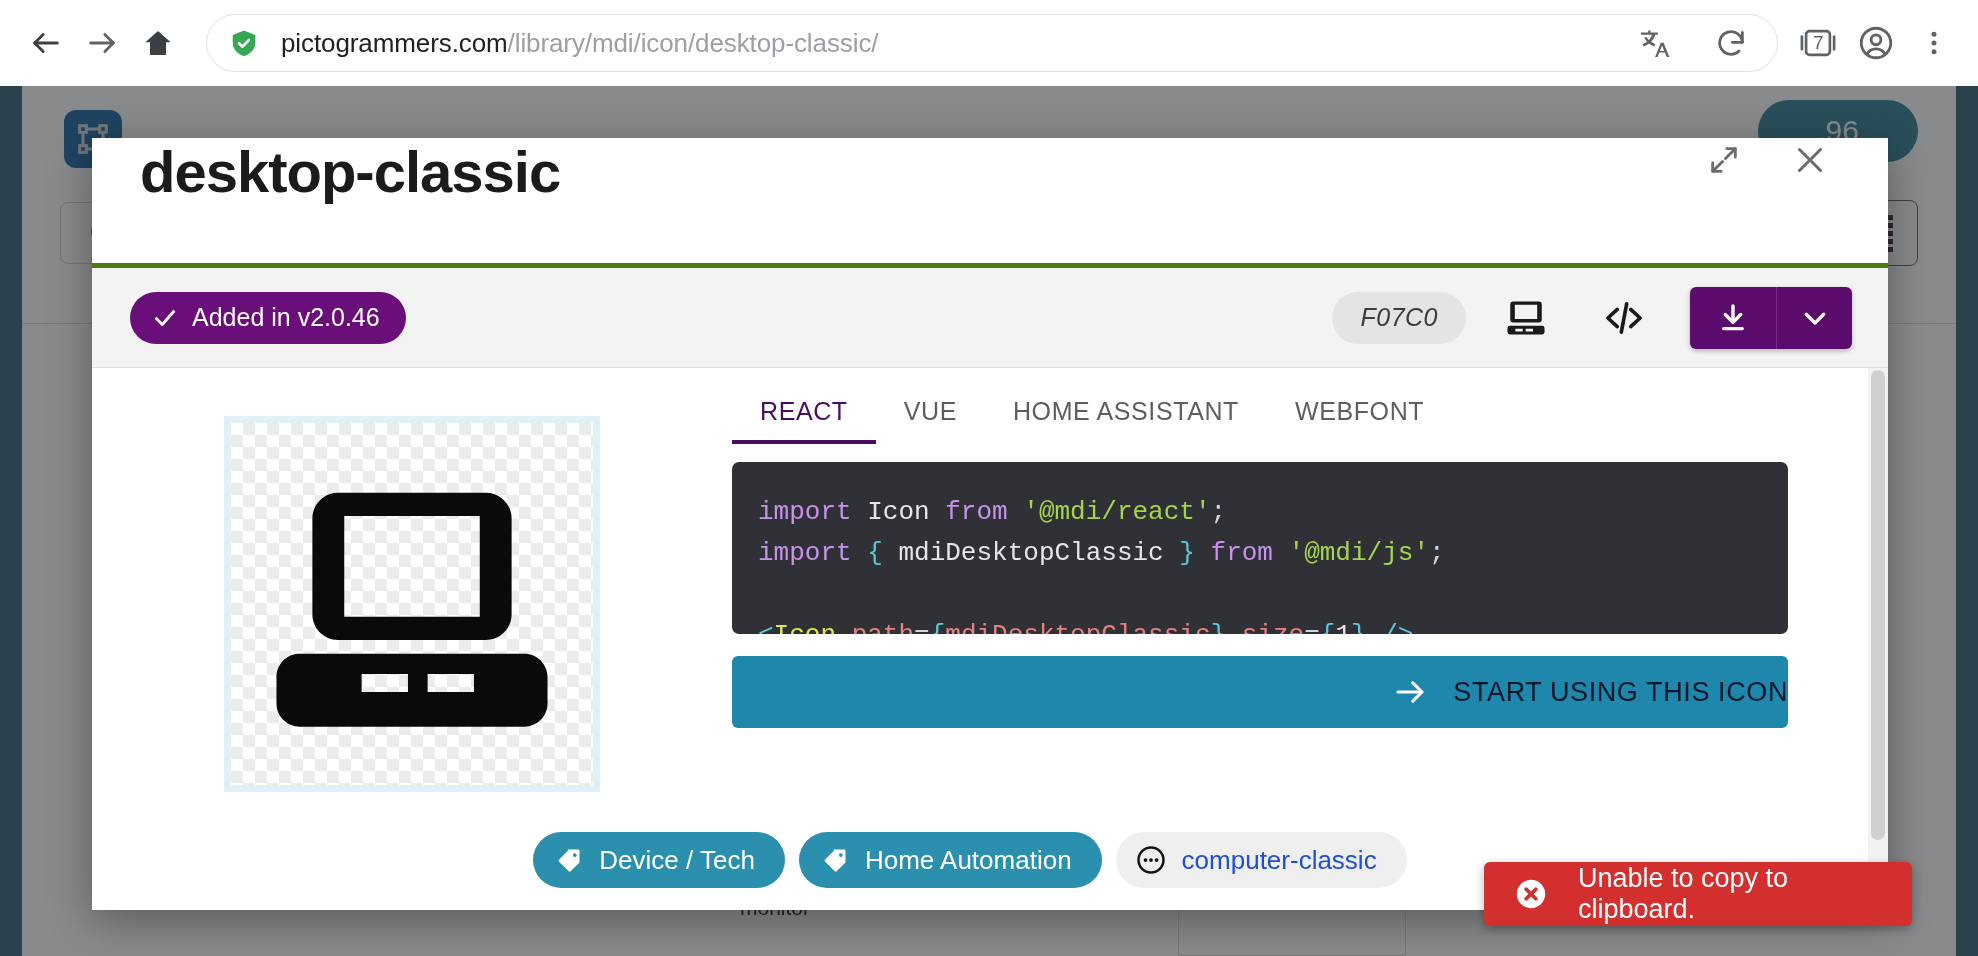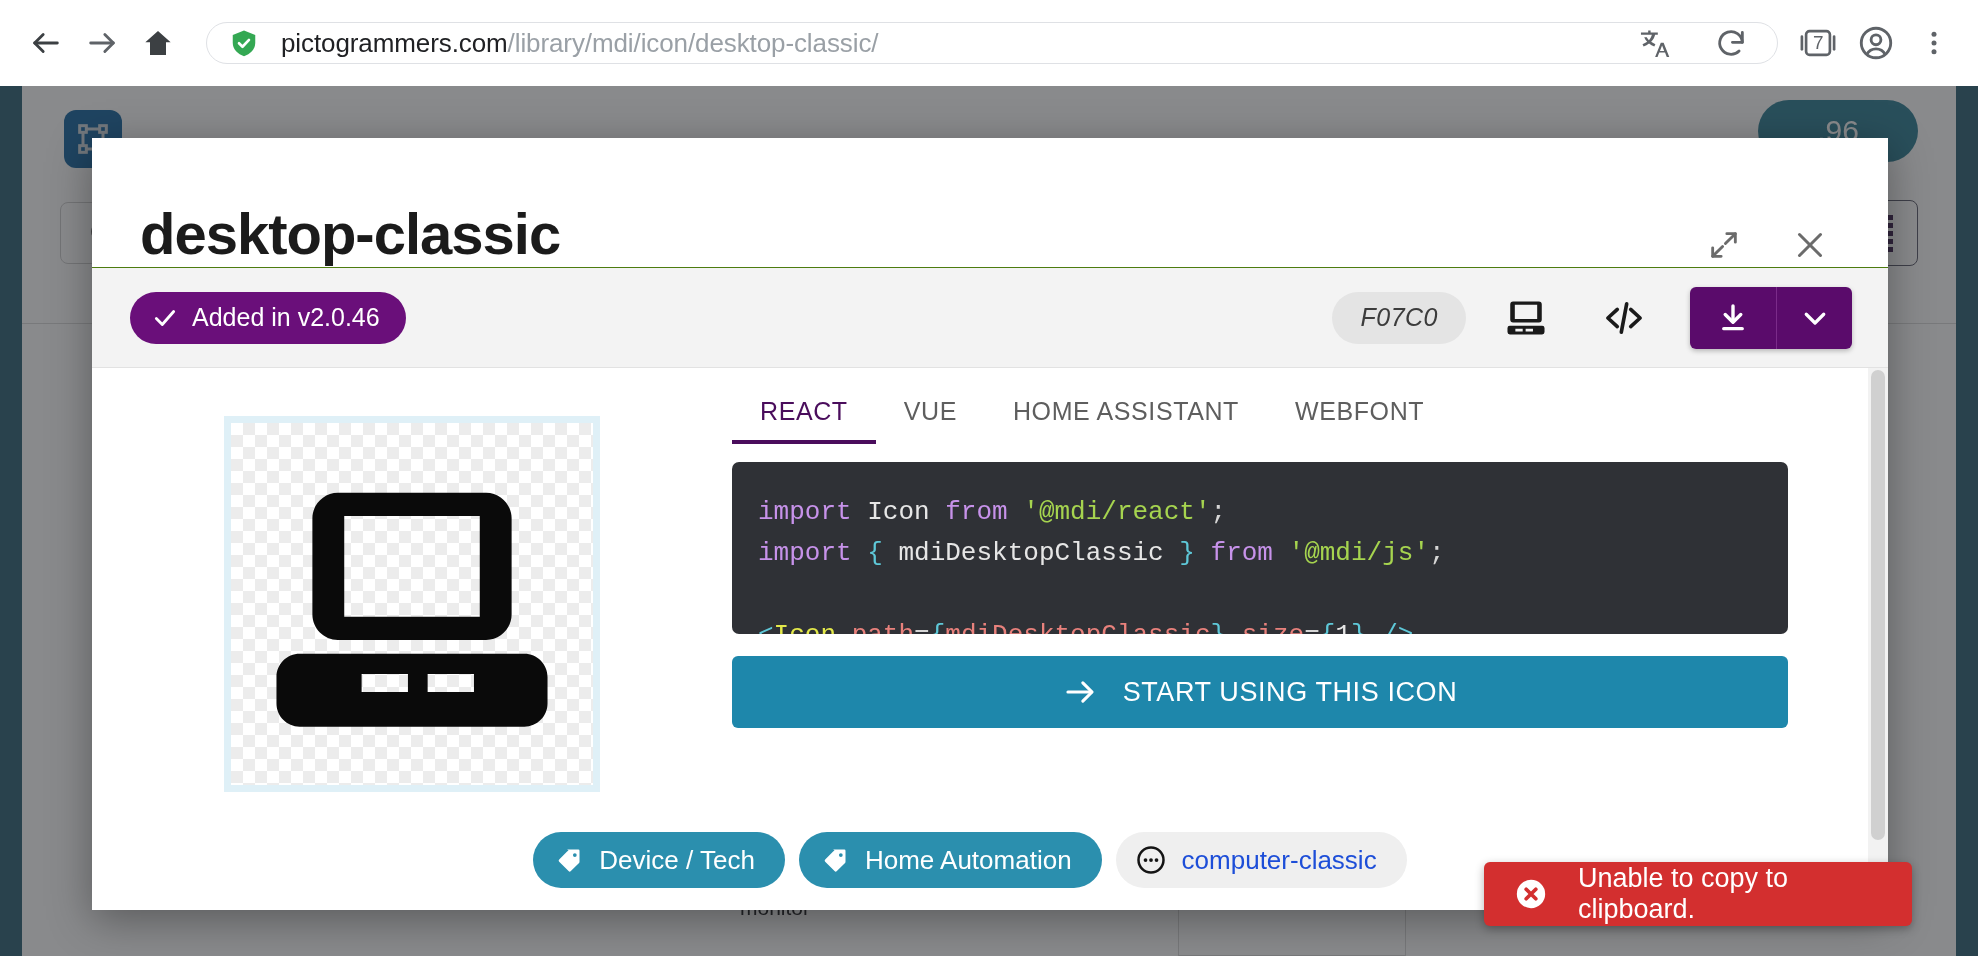--- a/index.html
+++ b/index.html
@@ -22,21 +22,21 @@
   .nav-btn {
     width: 56px; height: 56px;
     display: flex; align-items: center; justify-content: center;
     border-radius: 50%;
     flex: 0 0 auto;
   }
   .nav-btn svg { display:block; }
 
   .omnibox {
     flex: 1 1 auto;
-    height: 42px;
+    height: 58px;
     margin: 0 14px 0 20px;
     border: 1px solid #dfe1e5;
     border-radius: 29px;
     display: flex; align-items: center;
     padding: 0 20px 0 22px;
     background: #fff;
     min-width: 0;
   }
   .shield { flex: 0 0 auto; margin-right: 22px; display:flex; }
   .url-text {
@@ -141,23 +141,23 @@
     width: 1796px; height: 772px;
     background: #ffffff;
     z-index: 70;
     display: flex; flex-direction: column;
     box-shadow: 0 10px 40px rgba(0,0,0,0.35);
     overflow: hidden;
   }
   .modal-head {
     height: 130px;
     flex: 0 0 auto;
-    display: flex; align-items: flex-end;
+    display: flex; align-items: flex-start;
     padding: 0 56px 0 48px;
-    border-bottom: 1px solid #4d7c0f;
+    border-bottom: 5px solid #4d7c0f;
     position: relative;
   }
   .modal-title {
     font-size: 58px;
     font-weight: bold;
     color: #1b1b1b;
     letter-spacing: -1px;
   }
   .head-actions {
     margin-left: auto;
@@ -303,22 +303,22 @@
   .k-br   { color: #5ec8d8; }
   .k-tag  { color: #e3e84a; }
   .k-attr { color: #e8817c; }
   .k-plain{ color: #d6d6d6; }
 
   .cta {
     margin-top: 22px;
     height: 72px;
     background: #1e87ab;
     border-radius: 6px;
-    display: flex; align-items: center; justify-content: center;
-    color: #ffffff;
+    display: flex; align-items: center; justify-content: flex-end;
+    color: #0f172a;
     font-size: 27px;
     letter-spacing: .6px;
     flex: 0 0 auto;
   }
   .cta .arrow { margin-right: 26px; display:flex; }
 
   
   .tag-row {
     position: absolute;
     left: 0; right: 0; bottom: 22px;

